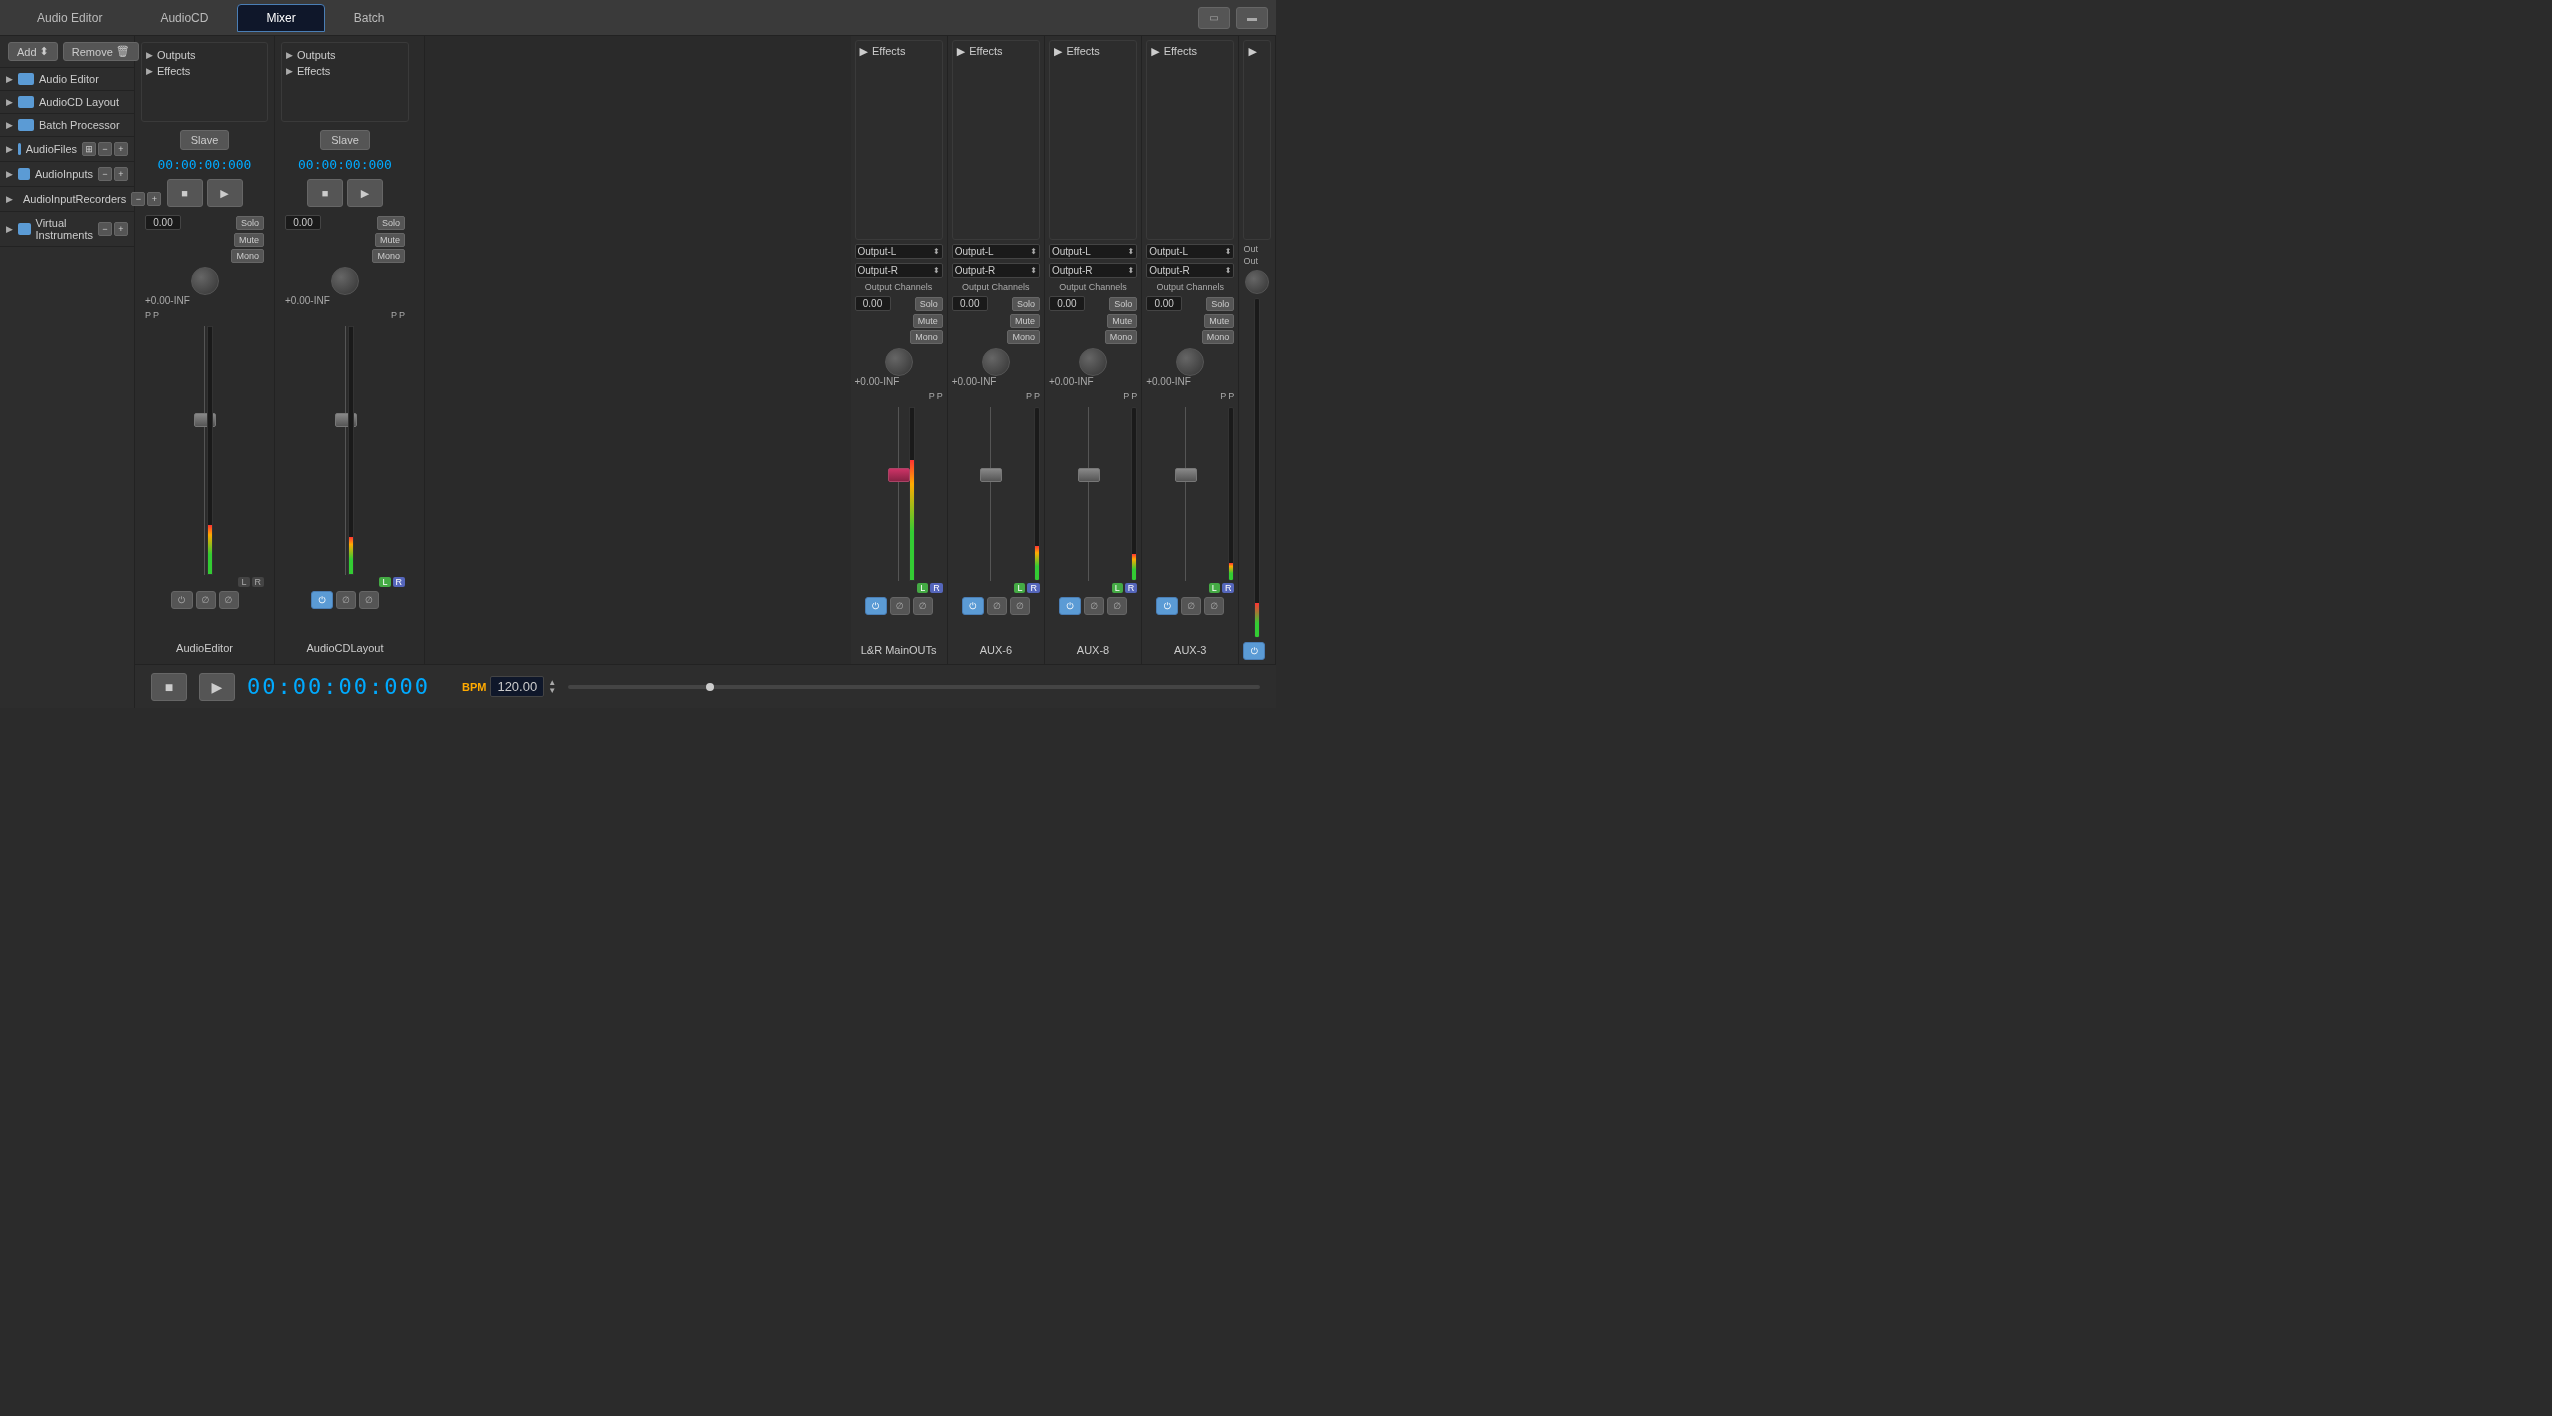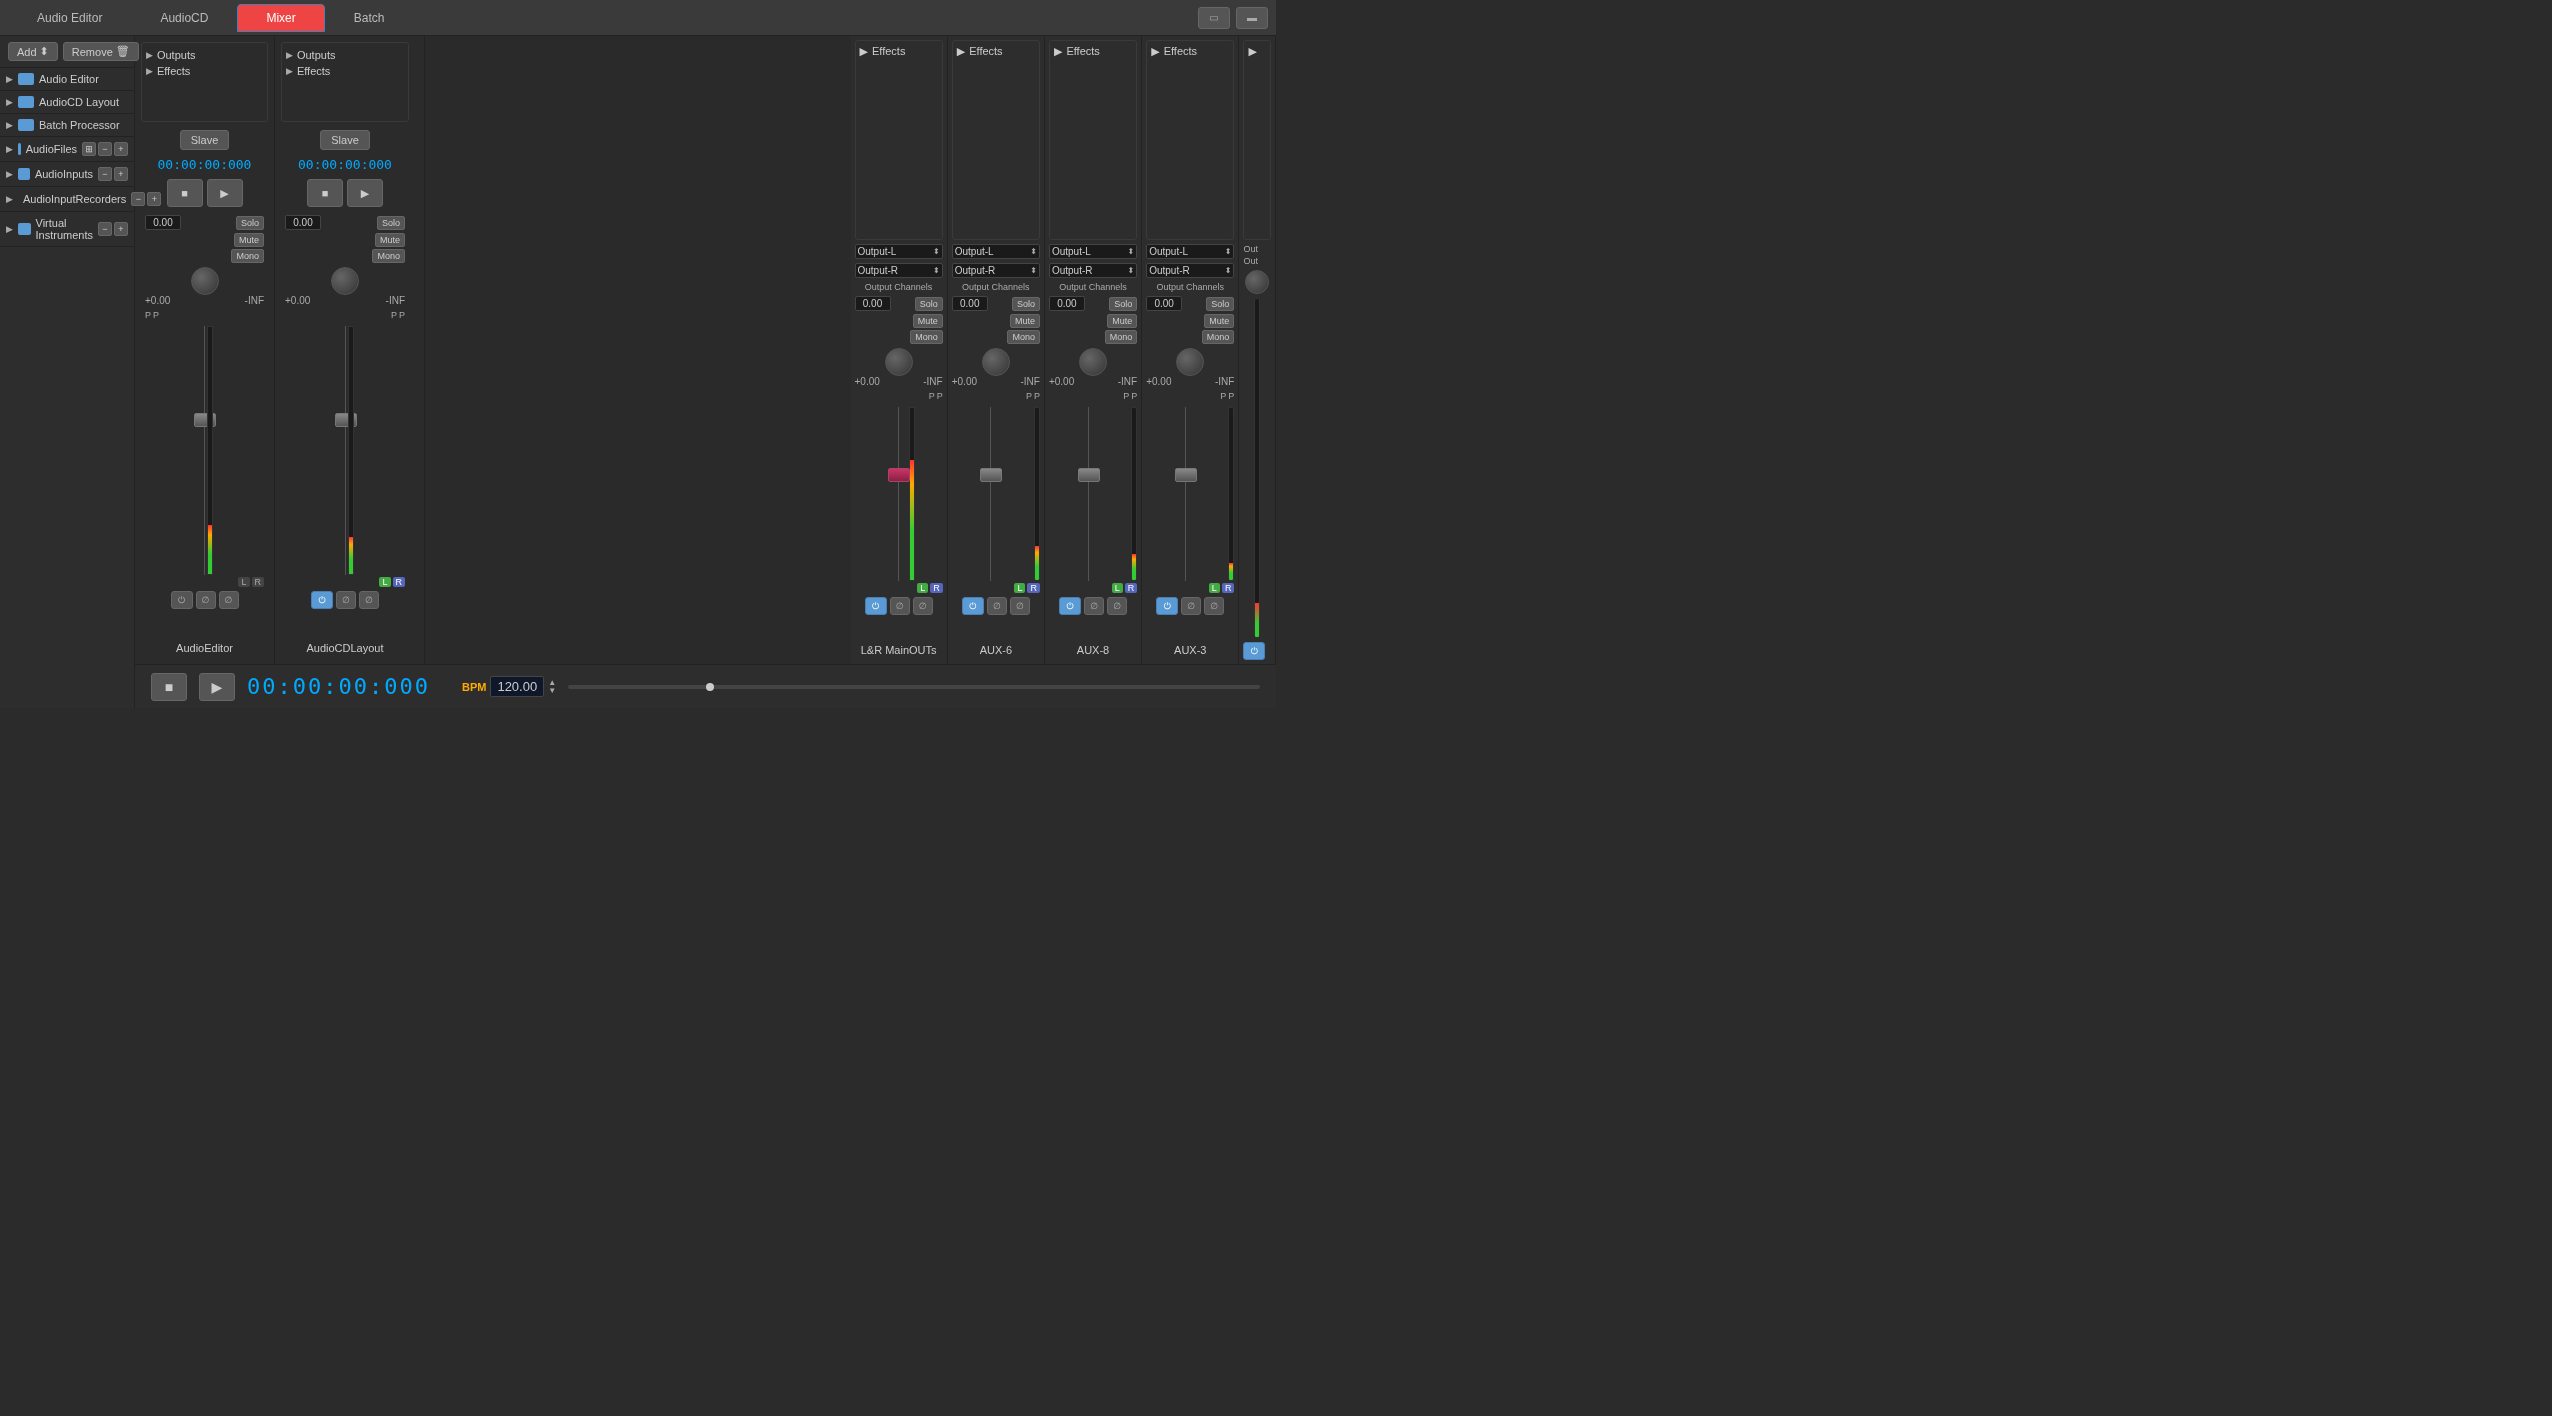--- a/index.html
+++ b/index.html
@@ -55,21 +55,21 @@
     }
     .tab {
       padding: 6px 28px;
       color: #bbb;
       font-size: 12px;
       cursor: pointer;
       border-radius: 4px 4px 0 0;
       border: 1px solid transparent;
     }
     .tab.active {
-      background: #ef4444;
+      background: #0f172a;
       color: #fff;
       border-color: #4a7eb5;
     }
     .tabbar-right {
       margin-left: auto;
       display: flex;
       gap: 6px;
     }
     .view-btn {
       width: 32px; height: 22px;
@@ -222,21 +222,21 @@
     .knob {
       width: 28px; height: 28px;
       background: radial-gradient(circle at 35% 35%, #666, #333);
       border-radius: 50%;
       border: 1px solid #555;
       position: relative;
       margin: 0 auto;
     }
     .pan-row {
       display: flex;
-      justify-content: space-between;
+      justify-content: flex-start;
       font-size: 10px;
       color: #aaa;
       margin-bottom: 4px;
     }
     .pwr-btn {
       width: 22px; height: 18px;
       background: #5b9bd5;
       border: 1px solid #4a7eb5;
       border-radius: 3px;
       display: flex;

